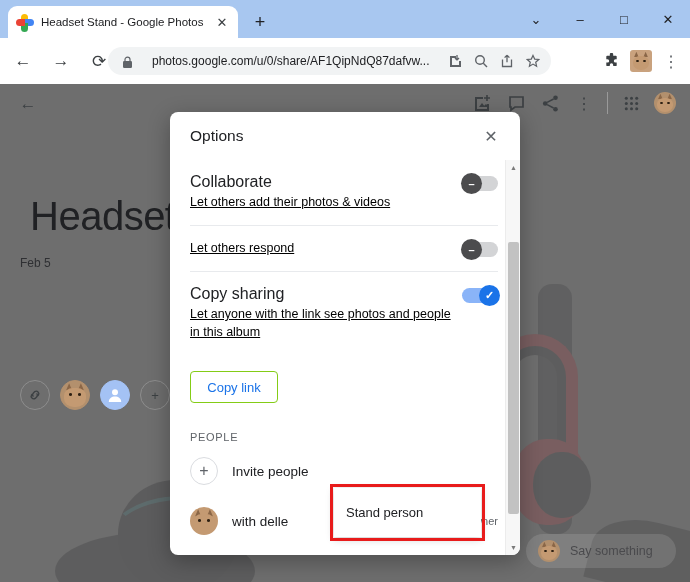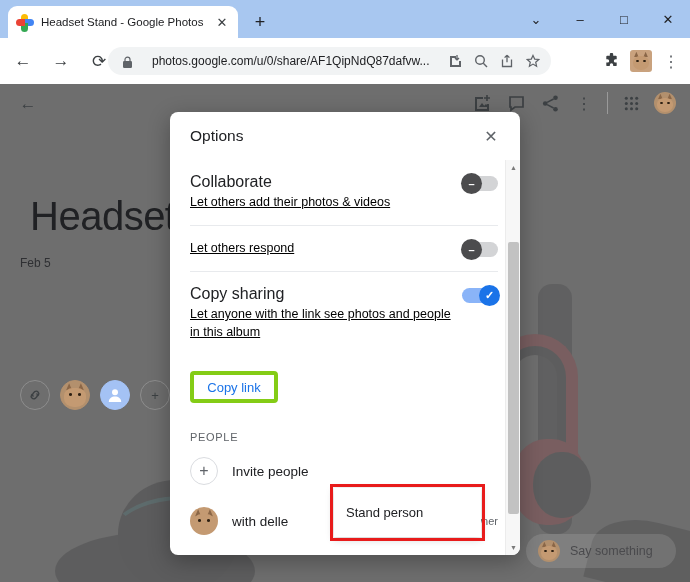--- a/index.html
+++ b/index.html
@@ -254,21 +254,21 @@
   .toggle .knob {
     position: absolute; top: -3px; width: 21px; height: 21px;
     border-radius: 50%; display: flex; align-items: center;
     justify-content: center; color: #fff; font-size: 11px; font-weight: bold;
   }
   .toggle.off .knob { left: -1px; background: #4c4c4e; }
   .toggle.on .knob { right: -2px; background: #1a73e8; }
 
   .copy-btn {
     margin: 16px 0 0 0; width: 88px; height: 32px;
-    border: 4px solid #84cc16; border-radius: 4px;
+    border: 1px solid #84cc16; border-radius: 4px;
     display: flex; align-items: center; justify-content: center;
     font-size: 13px; color: #1a73e8; background: #fff;
   }
 
   .people-label {
     margin-top: 28px; font-size: 11px; color: #5f6368;
     letter-spacing: 0.7px;
   }
 
   .person-row {

